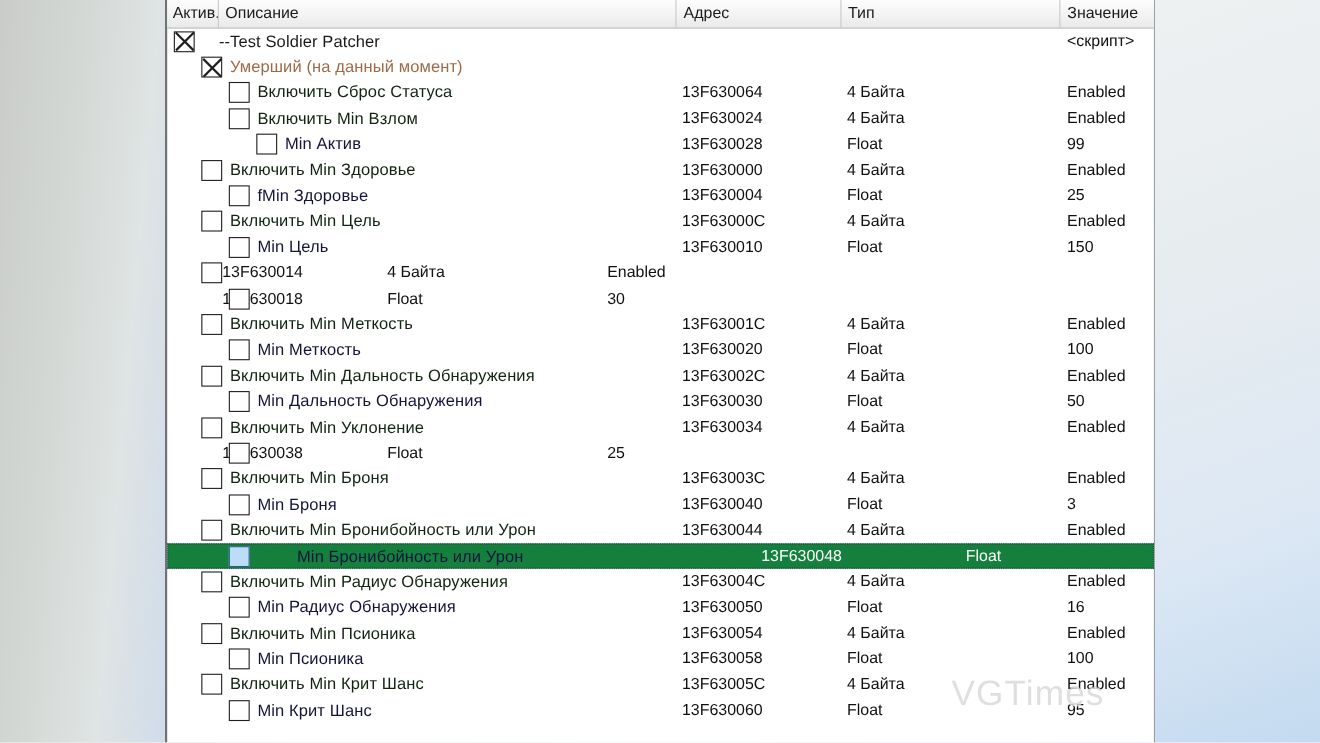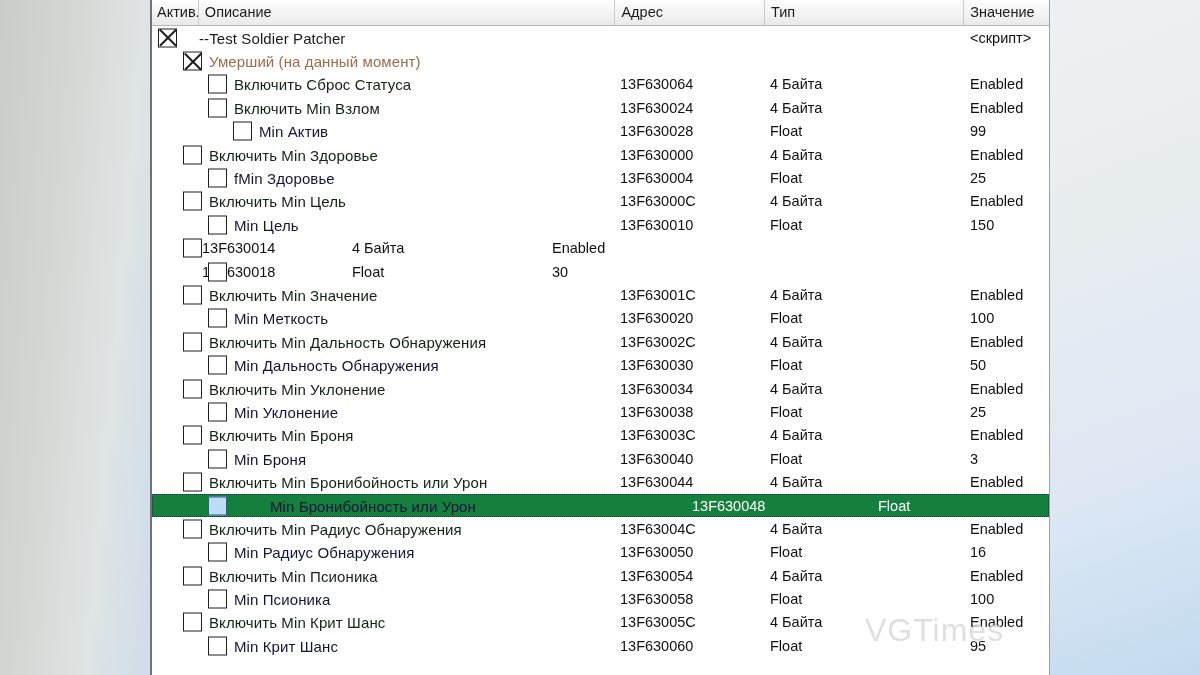--- a/index.html
+++ b/index.html
@@ -267,21 +267,21 @@
         </div>
         <div class="c-addr">13F630018</div>
         <div class="c-type">Float</div>
         <div class="c-value">30</div>
       </div>
       <div class="row">
         <div class="c-active">
           <span class="cb" style="left: 31px;"></span>
         </div>
         <div class="c-desc">
-          <span class="lbl enable" style="left: 10px;">Включить Min Значение</span>
+          <span class="lbl enable" style="left: 10px;">Включить Min Меткость</span>
         </div>
         <div class="c-addr">13F63001C</div>
         <div class="c-type">4 Байта</div>
         <div class="c-value">Enabled</div>
       </div>
       <div class="row">
         <div class="c-active">
           <span class="cb" style="left: 56px;"></span>
         </div>
         <div class="c-desc">
@@ -320,23 +320,20 @@
         <div class="c-desc">
           <span class="lbl enable" style="left: 10px;">Включить Min Уклонение</span>
         </div>
         <div class="c-addr">13F630034</div>
         <div class="c-type">4 Байта</div>
         <div class="c-value">Enabled</div>
       </div>
       <div class="row">
         <div class="c-active">
           <span class="cb" style="left: 56px;"></span>
-        </div>
-        <div class="c-desc">
-          <span class="lbl value" style="left: 35px;">Min Уклонение</span>
         </div>
         <div class="c-addr">13F630038</div>
         <div class="c-type">Float</div>
         <div class="c-value">25</div>
       </div>
       <div class="row">
         <div class="c-active">
           <span class="cb" style="left: 31px;"></span>
         </div>
         <div class="c-desc">

